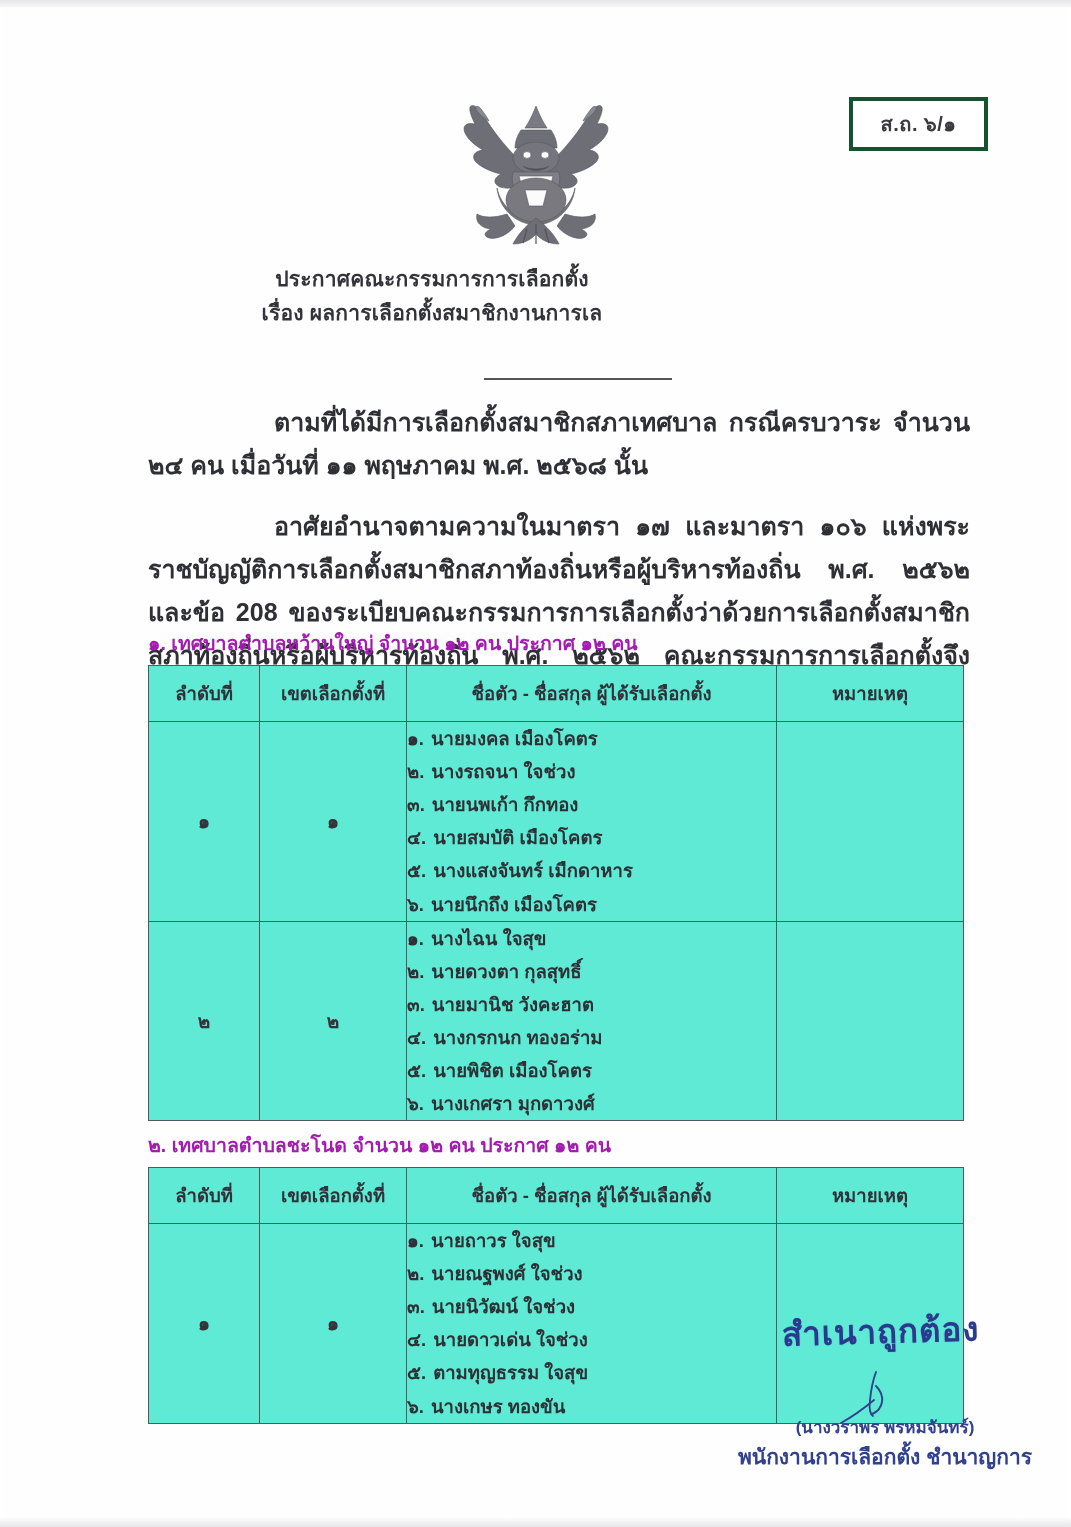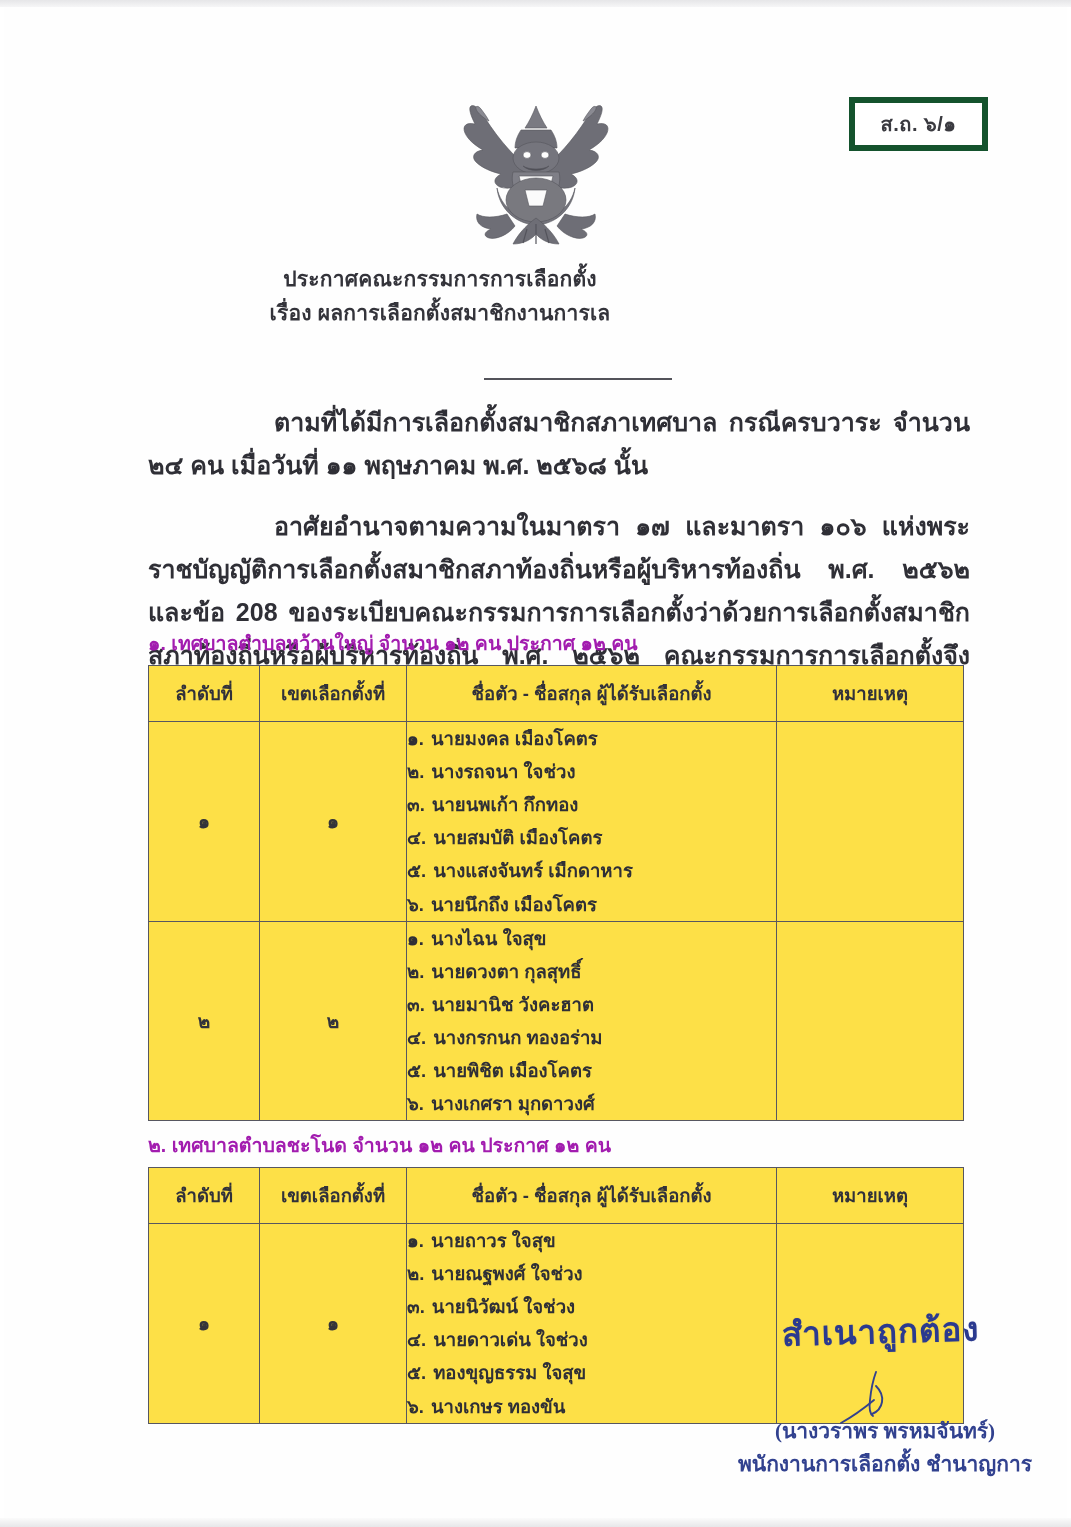--- a/index.html
+++ b/index.html
@@ -50,21 +50,21 @@
     background: #fefefe;
   }
 
   
   .form-code-box {
     position: absolute;
     top: 97px;
     left: 849px;
     width: 139px;
     height: 54px;
-    border: 6px solid #14532d;
+    border: 4px solid #14532d;
     display: flex;
     align-items: center;
     justify-content: center;
     background: #ffffff;
   }
   .form-code-box .code {
     font-size: 20px;
     font-weight: 700;
     letter-spacing: 0.5px;
     color: #3a3a40;
@@ -78,21 +78,21 @@
     width: 1071px;
     display: flex;
     justify-content: center;
   }
   .emblem svg { display: block; }
 
   
   .doc-header {
     position: absolute;
     top: 262px;
-    left: 8px;
+    left: 0;
     width: 864px;
     text-align: center;
     line-height: 1.62;
   }
   .doc-header .hline {
     font-size: 21px;
     font-weight: 700;
     color: #33333a;
     letter-spacing: 0.2px;
   }
@@ -131,21 +131,21 @@
     font-weight: 700;
     color: #a21caf;
     margin: 0 0 6px 0;
     white-space: nowrap;
   }
 
   table.result-table {
     width: 815px;
     border-collapse: collapse;
     table-layout: fixed;
-    background: #fde047;
+    background: #5eead4;
   }
   table.result-table th,
   table.result-table td {
     border: 1.6px solid #575760;
     padding: 0;
     vertical-align: middle;
   }
   table.result-table th {
     height: 56px;
     font-size: 18.5px;
@@ -203,21 +203,21 @@
   .signature-mark svg { display: block; }
   .signature-block {
     position: absolute;
     top: 1415px;
     left: 735px;
     width: 300px;
     text-align: center;
     color: #31418f;
     line-height: 1.55;
   }
-  .signature-block .sig-name { font-size: 21px; font-weight: 600; white-space: nowrap; font-family: Liberation Serif, serif; }
+  .signature-block .sig-name { font-size: 17px; font-weight: 600; white-space: nowrap; }
   .signature-block .sig-title { font-size: 21px; font-weight: 600; white-space: nowrap; }
 </style>
 </head>
 <body>
 
 <div class="page">
   <div class="sheet-inner"></div>
 
   <div class="form-code-box">
     <span class="code">ส.ถ. ๖/๑</span>
@@ -350,21 +350,21 @@
       <tbody>
           <tr>
             <td class="cell-order">๑</td>
             <td class="cell-zone">๑</td>
             <td class="cell-names">
               <ol class="name-list">
                 <li><span class="num">๑.</span><span>นายถาวร  ใจสุข</span></li>
                 <li><span class="num">๒.</span><span>นายณฐพงศ์  ใจช่วง</span></li>
                 <li><span class="num">๓.</span><span>นายนิวัฒน์  ใจช่วง</span></li>
                 <li><span class="num">๔.</span><span>นายดาวเด่น  ใจช่วง</span></li>
-                <li><span class="num">๕.</span><span>ทองขุญธรรม  ใจสุข</span></li>
+                <li><span class="num">๕.</span><span>ตามทุญธรรม  ใจสุข</span></li>
                 <li><span class="num">๖.</span><span>นางเกษร  ทองขัน</span></li>
               </ol>
             </td>
             <td class="cell-remark"></td>
           </tr>
         </tbody>
     </table>
   </div>
 
   <div class="copy-stamp" style="color: rgb(43, 58, 143);">สำเนาถูกต้อง</div>

